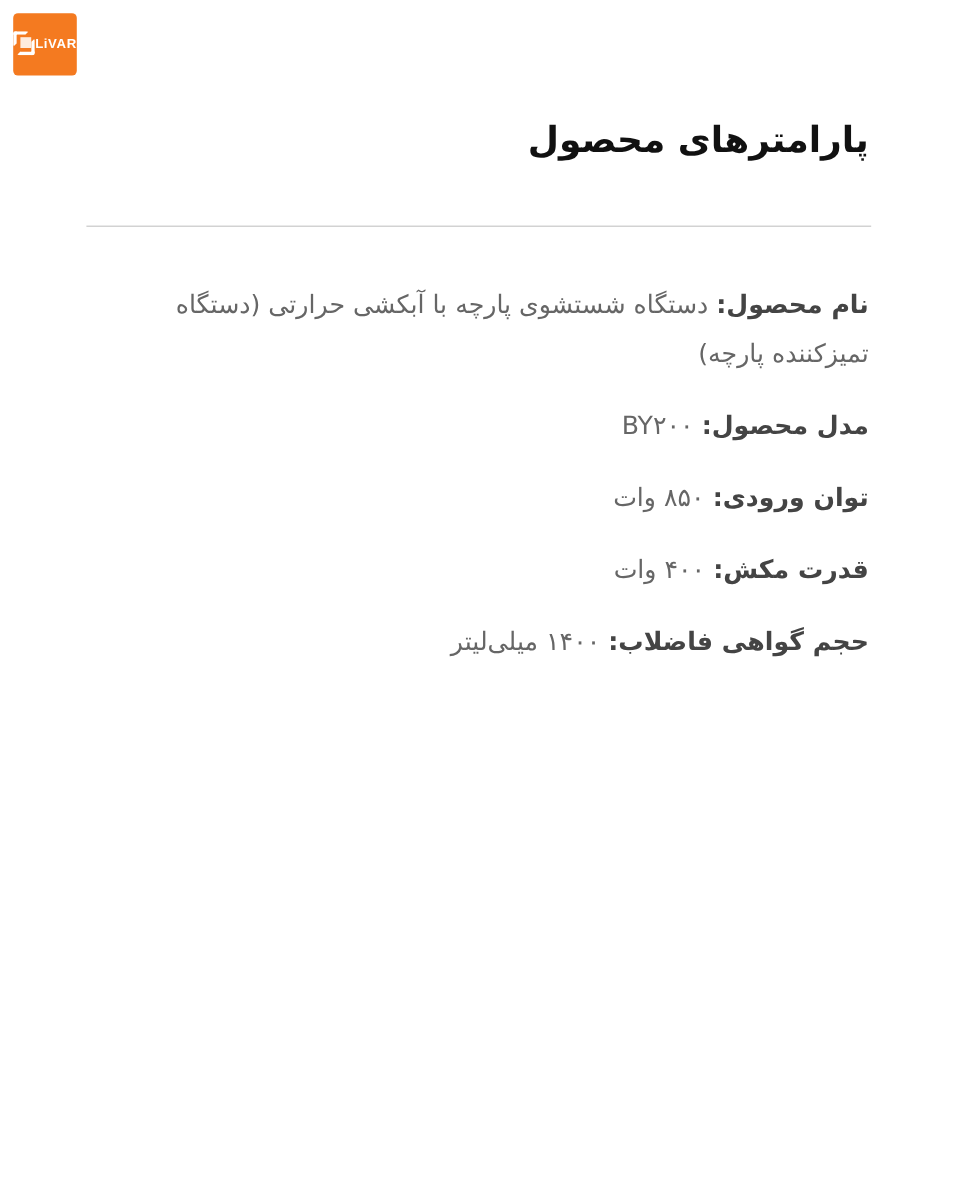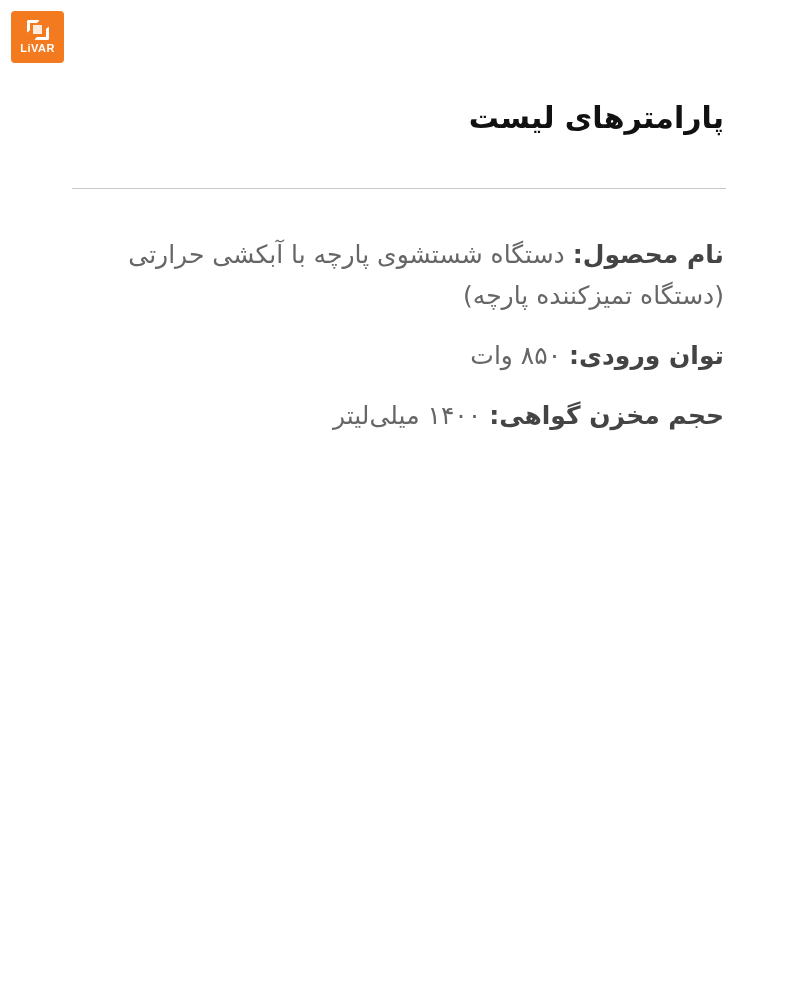--- a/index.html
+++ b/index.html
@@ -3,21 +3,21 @@
   <meta charset="utf-8">
   <style>
     html, body { margin:0; padding:0; }
     body {
       width:800px; height:1002px; background:#ffffff; position:relative; overflow:hidden;
       font-family:"DejaVu Sans", sans-serif;
     }
     .logo {
       position:absolute; left:11px; top:11px; width:53px; height:52px;
       background:#f47a20; border-radius:4px;
-      display:flex; flex-direction:column; align-items:center; justify-content:center;
+      display:flex; flex-direction:row; align-items:center; justify-content:center;
     }
     .logo-mark { position:relative; width:22px; height:20px; margin-bottom:3px; }
     .logo-mark .sq1 {
       position:absolute; left:0; top:0; width:13px; height:13px;
       border:3px solid #fff; border-right-color:transparent; border-bottom-color:transparent; box-sizing:border-box;
       border-radius:2px;
     }
     .logo-mark .sq2 {
       position:absolute; right:0; bottom:0; width:15px; height:14px;
       border:3px solid #fff; border-left-color:transparent; border-top-color:transparent; box-sizing:border-box;
@@ -32,37 +32,39 @@
       position:absolute; right:76px; top:100px;
       font-size:30px; font-weight:bold; color:#111;
       direction:rtl; margin:0;
     }
     .divider {
       position:absolute; left:72px; top:188px; width:654px; height:1px; background:#c8c8c8; border:0; margin:0;
     }
     .specs {
       position:absolute; right:76px; top:234px; width:620px;
       direction:rtl; text-align:right;
-      color:#666; font-size:25px; line-height:41px;
+      color:#666; font-size:21px; line-height:41px;
     }
     .spec { margin:0 0 19px 0; }
     .spec .label { color:#444; font-weight:bold; }
   </style>
 </head>
 <body>
 
 <div class="logo">
   <div class="logo-mark">
     <span class="sq1"></span>
       <span class="sq3"></span>
       <span class="sq2"></span>
   </div>
   <span class="logo-text">LiVAR</span>
 </div>
 
-<h1 class="title">پارامترهای لیست</h1>
+<h1 class="title">پارامترهای محصول</h1>
 <hr class="divider">
 
 <div class="specs">
   <p class="spec"><span class="label">نام محصول:</span><span class="value"> دستگاه شستشوی پارچه با آبکشی حرارتی (دستگاه تمیزکننده پارچه)</span></p>
+  <p class="spec"><span class="label">مدل محصول:</span><span class="value"> BY۲۰۰</span></p>
   <p class="spec"><span class="label">توان ورودی:</span><span class="value"> ۸۵۰ وات</span></p>
-  <p class="spec"><span class="label">حجم مخزن گواهی:</span><span class="value"> ۱۴۰۰ میلی‌لیتر</span></p>
+  <p class="spec"><span class="label">قدرت مکش:</span><span class="value"> ۴۰۰ وات</span></p>
+  <p class="spec"><span class="label">حجم گواهی فاضلاب:</span><span class="value"> ۱۴۰۰ میلی‌لیتر</span></p>
 </div>
 
 </body></html>

